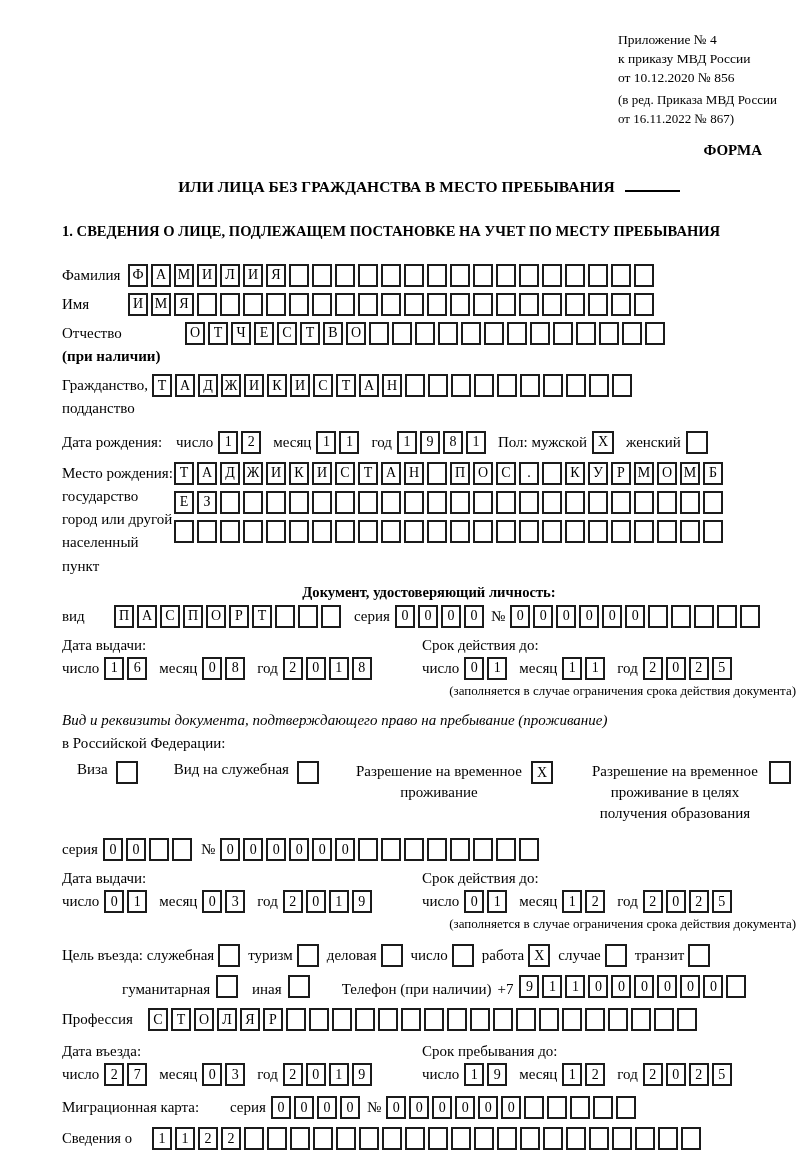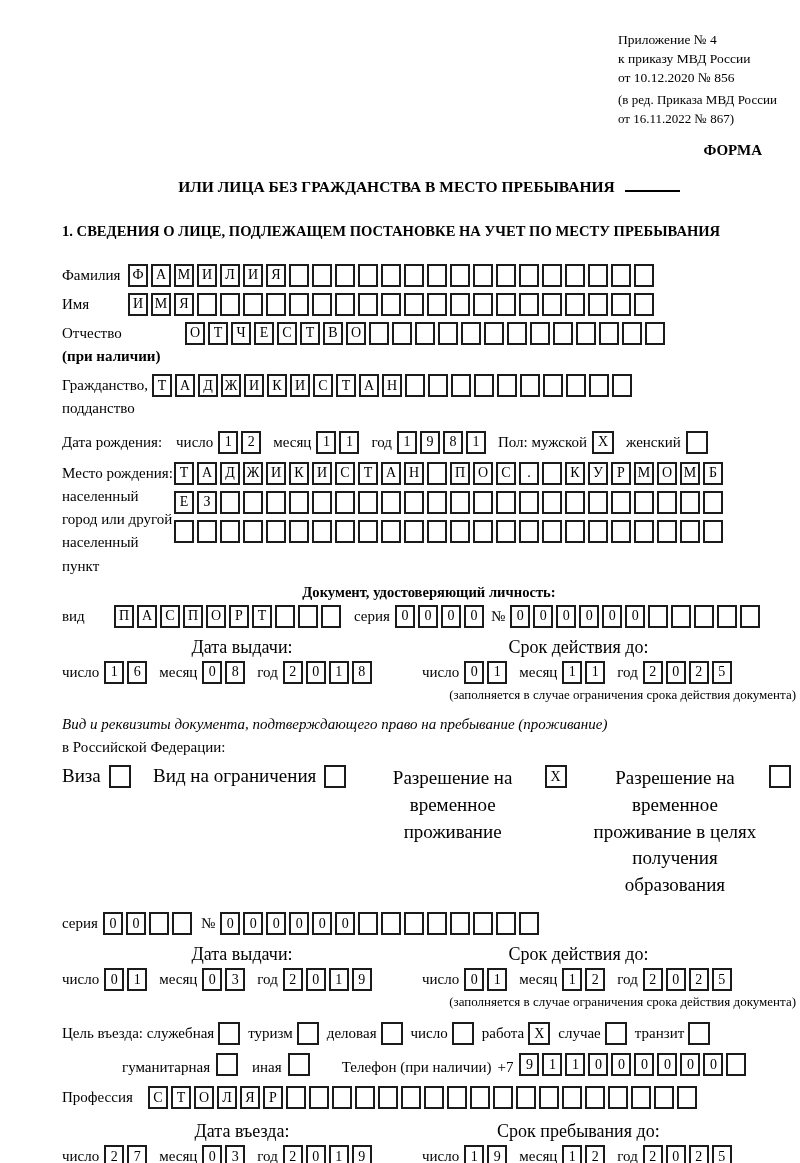--- a/index.html
+++ b/index.html
@@ -26,28 +26,28 @@
   .ml{margin-left:9px;}
 
   .stackrows > .cells{margin-bottom:6px;}
   .stackrows > .cells:last-child{margin-bottom:0;}
 
   .center-bold{text-align:center;font-weight:bold;font-size:14.6px;margin-top:6px;}
 
   .dates{display:flex;margin-top:9px;}
   .dgroup{display:flex;flex-direction:column;}
   .dgroup.left{width:360px;}
-  .dhead{text-align:center;font-size:18px;margin-bottom:3px;}
+  .dhead{text-align:left;font-size:15px;margin-bottom:3px;}
   .dline{display:flex;align-items:center;}
   .note{font-size:13px;text-align:right;margin-top:3px;}
 
   .ptitle{font-size:15px;margin-top:10px;line-height:1.55;}
   .permits{display:flex;align-items:flex-start;margin-top:6px;justify-content:space-between;padding-right:2px;}
   .pitem{display:flex;align-items:flex-start;}
-  .pitem .plabel{font-size:19px;margin-right:8px;}
+  .pitem .plabel{font-size:15px;margin-right:8px;margin-left:15px;}
   .pcenter{text-align:center;line-height:1.4;}
   .w168{width:168px;}
   .w172{width:172px;}
 
   .purpose{display:flex;align-items:center;margin-top:12px;}
   .purpose .il{margin-right:4px;}
   .purpose .cb{margin-right:8px;}
   .purpose2{display:flex;align-items:flex-end;margin-top:8px;margin-left:60px;}
   .purpose2 .il{margin-right:6px;}
   .purpose2 .cb{margin-right:14px;}
@@ -218,21 +218,21 @@
       </span>
     <span class="il ml">Пол: мужской</span>
     <span class="cb">X</span>
     <span class="il ml">женский</span>
     <span class="cb"></span>
   </div>
 
   <div class="row top" style="margin-top:8px;">
     <span class="lbl2" style="width:112px;">
       <span style="display:block;">Место рождения:</span>
-      <span style="display:block;">населенный</span>
+      <span style="display:block;">государство</span>
       <span style="display:block;">город или другой</span>
       <span style="display:block;">населенный пункт</span>
     </span>
     <span class="stackrows">
       <span class="cells">
           <span class="cell">Т</span>
           <span class="cell">А</span>
           <span class="cell">Д</span>
           <span class="cell">Ж</span>
           <span class="cell">И</span>
@@ -402,21 +402,21 @@
     <span style="display:block;font-style:italic;">Вид и реквизиты документа, подтверждающего право на пребывание (проживание)</span>
     <span style="display:block;">в Российской Федерации:</span>
   </div>
 
   <div class="permits">
     <span class="pitem">
       <span class="plabel">Виза</span>
       <span class="cb"></span>
     </span>
     <span class="pitem">
-      <span class="plabel">Вид на ограничения</span>
+      <span class="plabel">Вид на служебная</span>
       <span class="cb"></span>
     </span>
     <span class="pitem">
       <span class="plabel pcenter w168">Разрешение на временное проживание</span>
       <span class="cb">X</span>
     </span>
     <span class="pitem">
       <span class="plabel pcenter w172">Разрешение на временное проживание в целях получения образования</span>
       <span class="cb"></span>
     </span>

